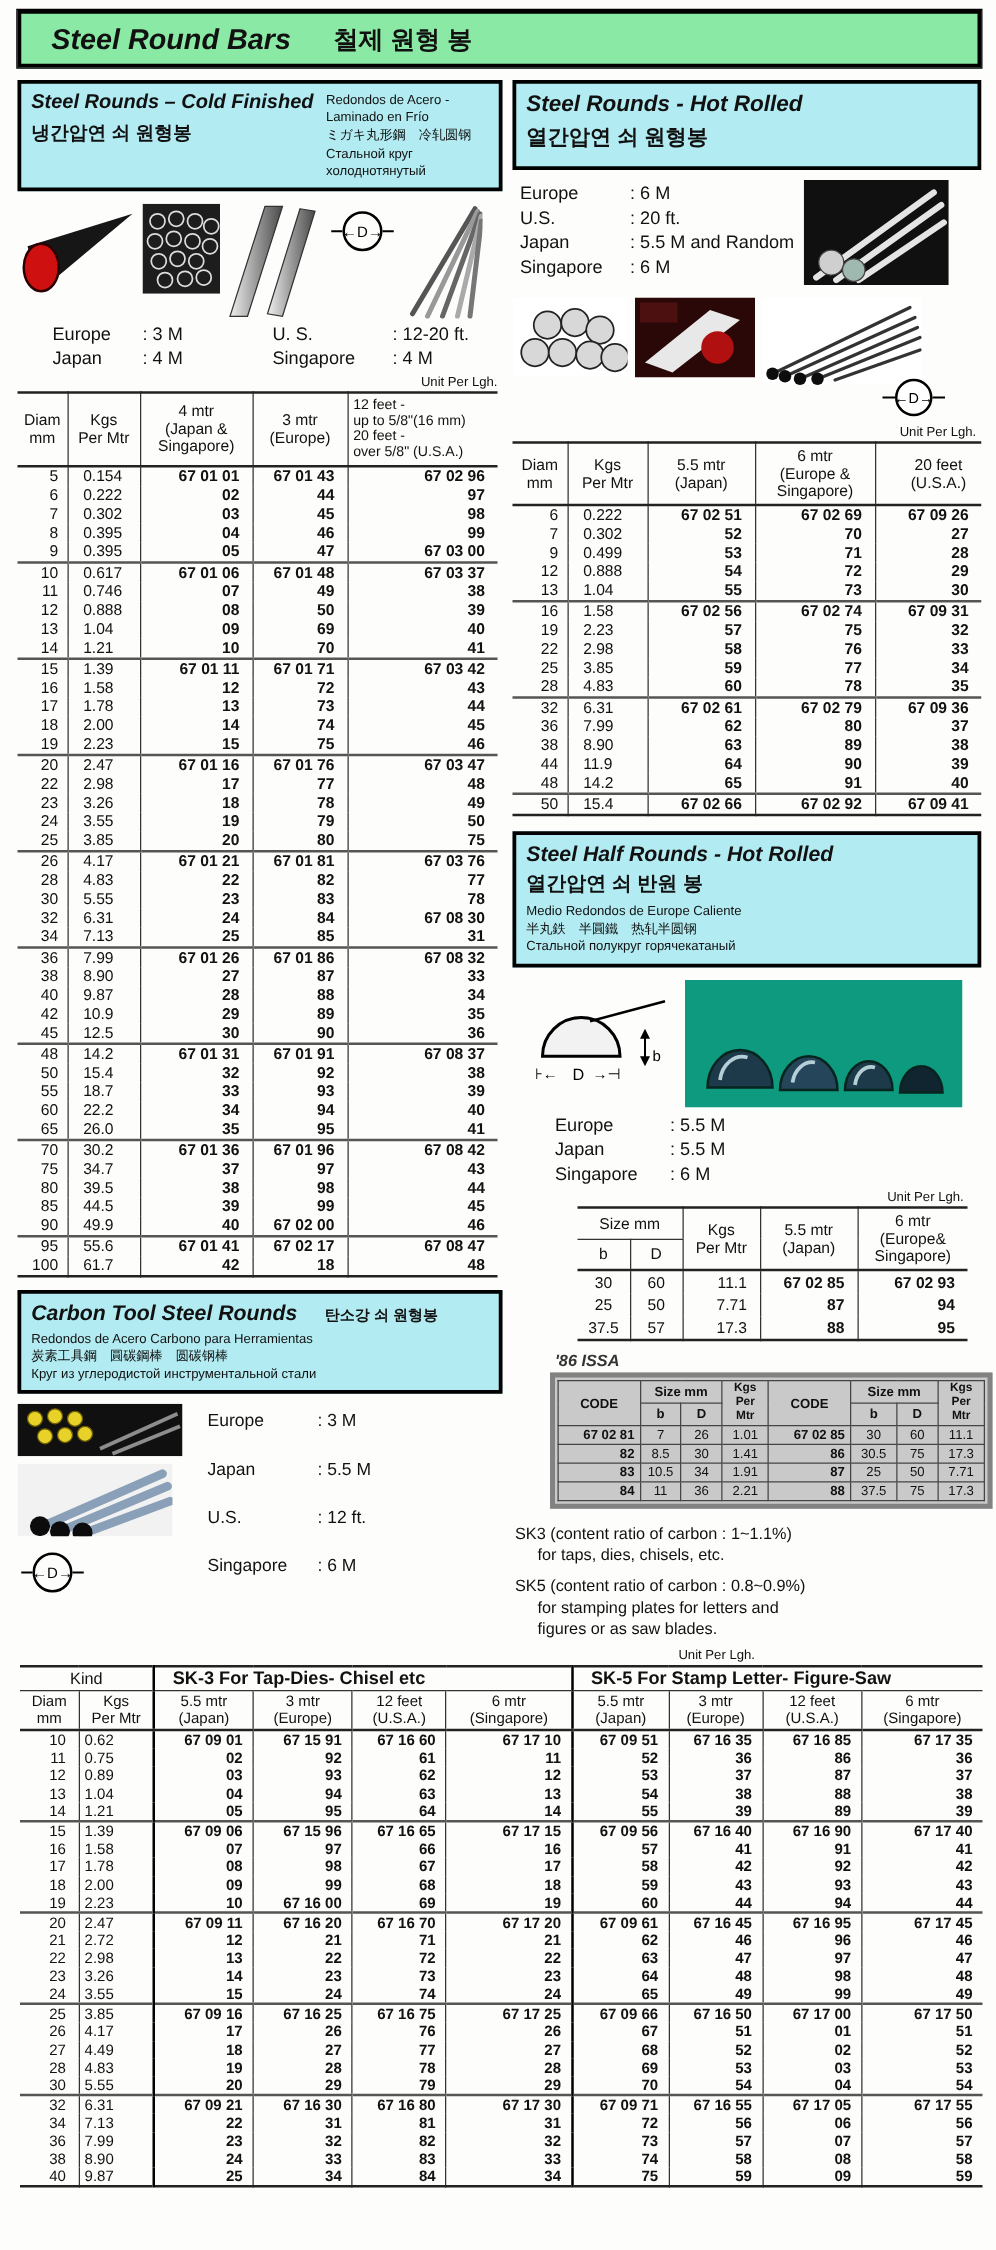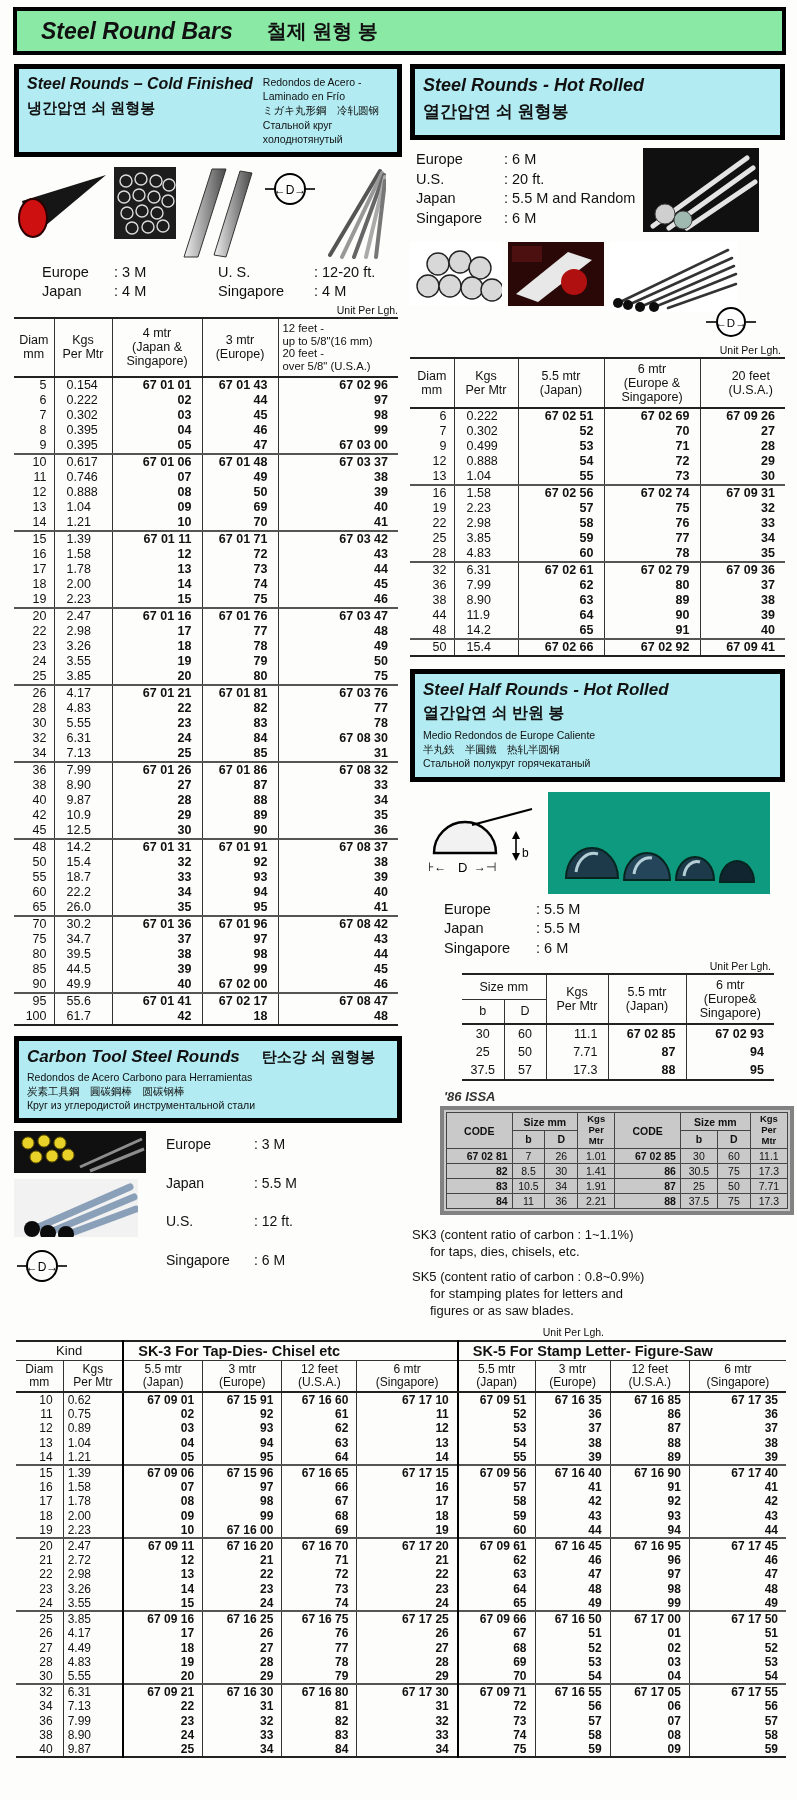--- a/index.html
+++ b/index.html
@@ -13,21 +13,21 @@
     border:3px solid #000;background:#8ae9a4;height:40px;display:flex;align-items:center;
     gap:34px;padding-left:24px;box-shadow:0 0 0 1px #000;
   }
   .title-en{font-style:italic;font-weight:bold;font-size:23px;}
   .title-kr{font-weight:bold;font-size:20px;}
   
   .cols{display:flex;gap:8px;margin-top:10px;}
   .col-left{width:388px;flex:none;}
   .col-right{width:375px;flex:none;}
   
-  .cyan-box{border:5px solid #000000;background:#b2ecf2;padding:6px 8px;}
+  .cyan-box{border:3px solid #000000;background:#b2ecf2;padding:6px 8px;}
   .cold-box{display:flex;gap:10px;}
   .box-title-en{font-style:italic;font-weight:bold;font-size:16px;white-space:nowrap;}
   .box-title-kr{font-weight:bold;font-size:15px;margin-top:6px;}
   .trans{font-size:10.5px;line-height:1.35;}
   .hot-box .box-title-en{font-size:18px;}
   .hot-box .box-title-kr{font-size:17px;margin:4px 0 6px 0;}
   
   .img-row{display:flex;align-items:flex-start;gap:6px;margin:10px 0 4px 2px;}
   .kv{display:grid;font-size:14.5px;line-height:1.35;}
   .kv-cold{grid-template-columns:72px 104px 96px 110px;margin:4px 0 0 28px;}
@@ -495,21 +495,21 @@
               <td>42</td>
               <td>18</td>
               <td>48</td>
             </tr>
           </tbody>
       </table>
 
       <div class="cyan-box carbon-box" style="margin-top:10px;">
         <div class="box-title-row">
           <span class="box-title-en" style="font-size:17px">Carbon Tool Steel Rounds</span>
-          <span class="box-title-kr" style="margin:0;font-size:15px">탄소강 쇠 원형봉</span>
+          <span class="box-title-kr" style="margin:0;font-size:12px">탄소강 쇠 원형봉</span>
         </div>
         <div class="trans" style="margin-top:3px;">
           <div>Redondos de Acero Carbono para Herramientas</div>
           <div>炭素工具鋼　圓碳鋼棒　圆碳钢棒</div>
           <div>Круг из углеродистой инструментальной стали</div>
         </div>
       </div>
 
       <div class="carbon-media">
         <div class="carbon-pics">

